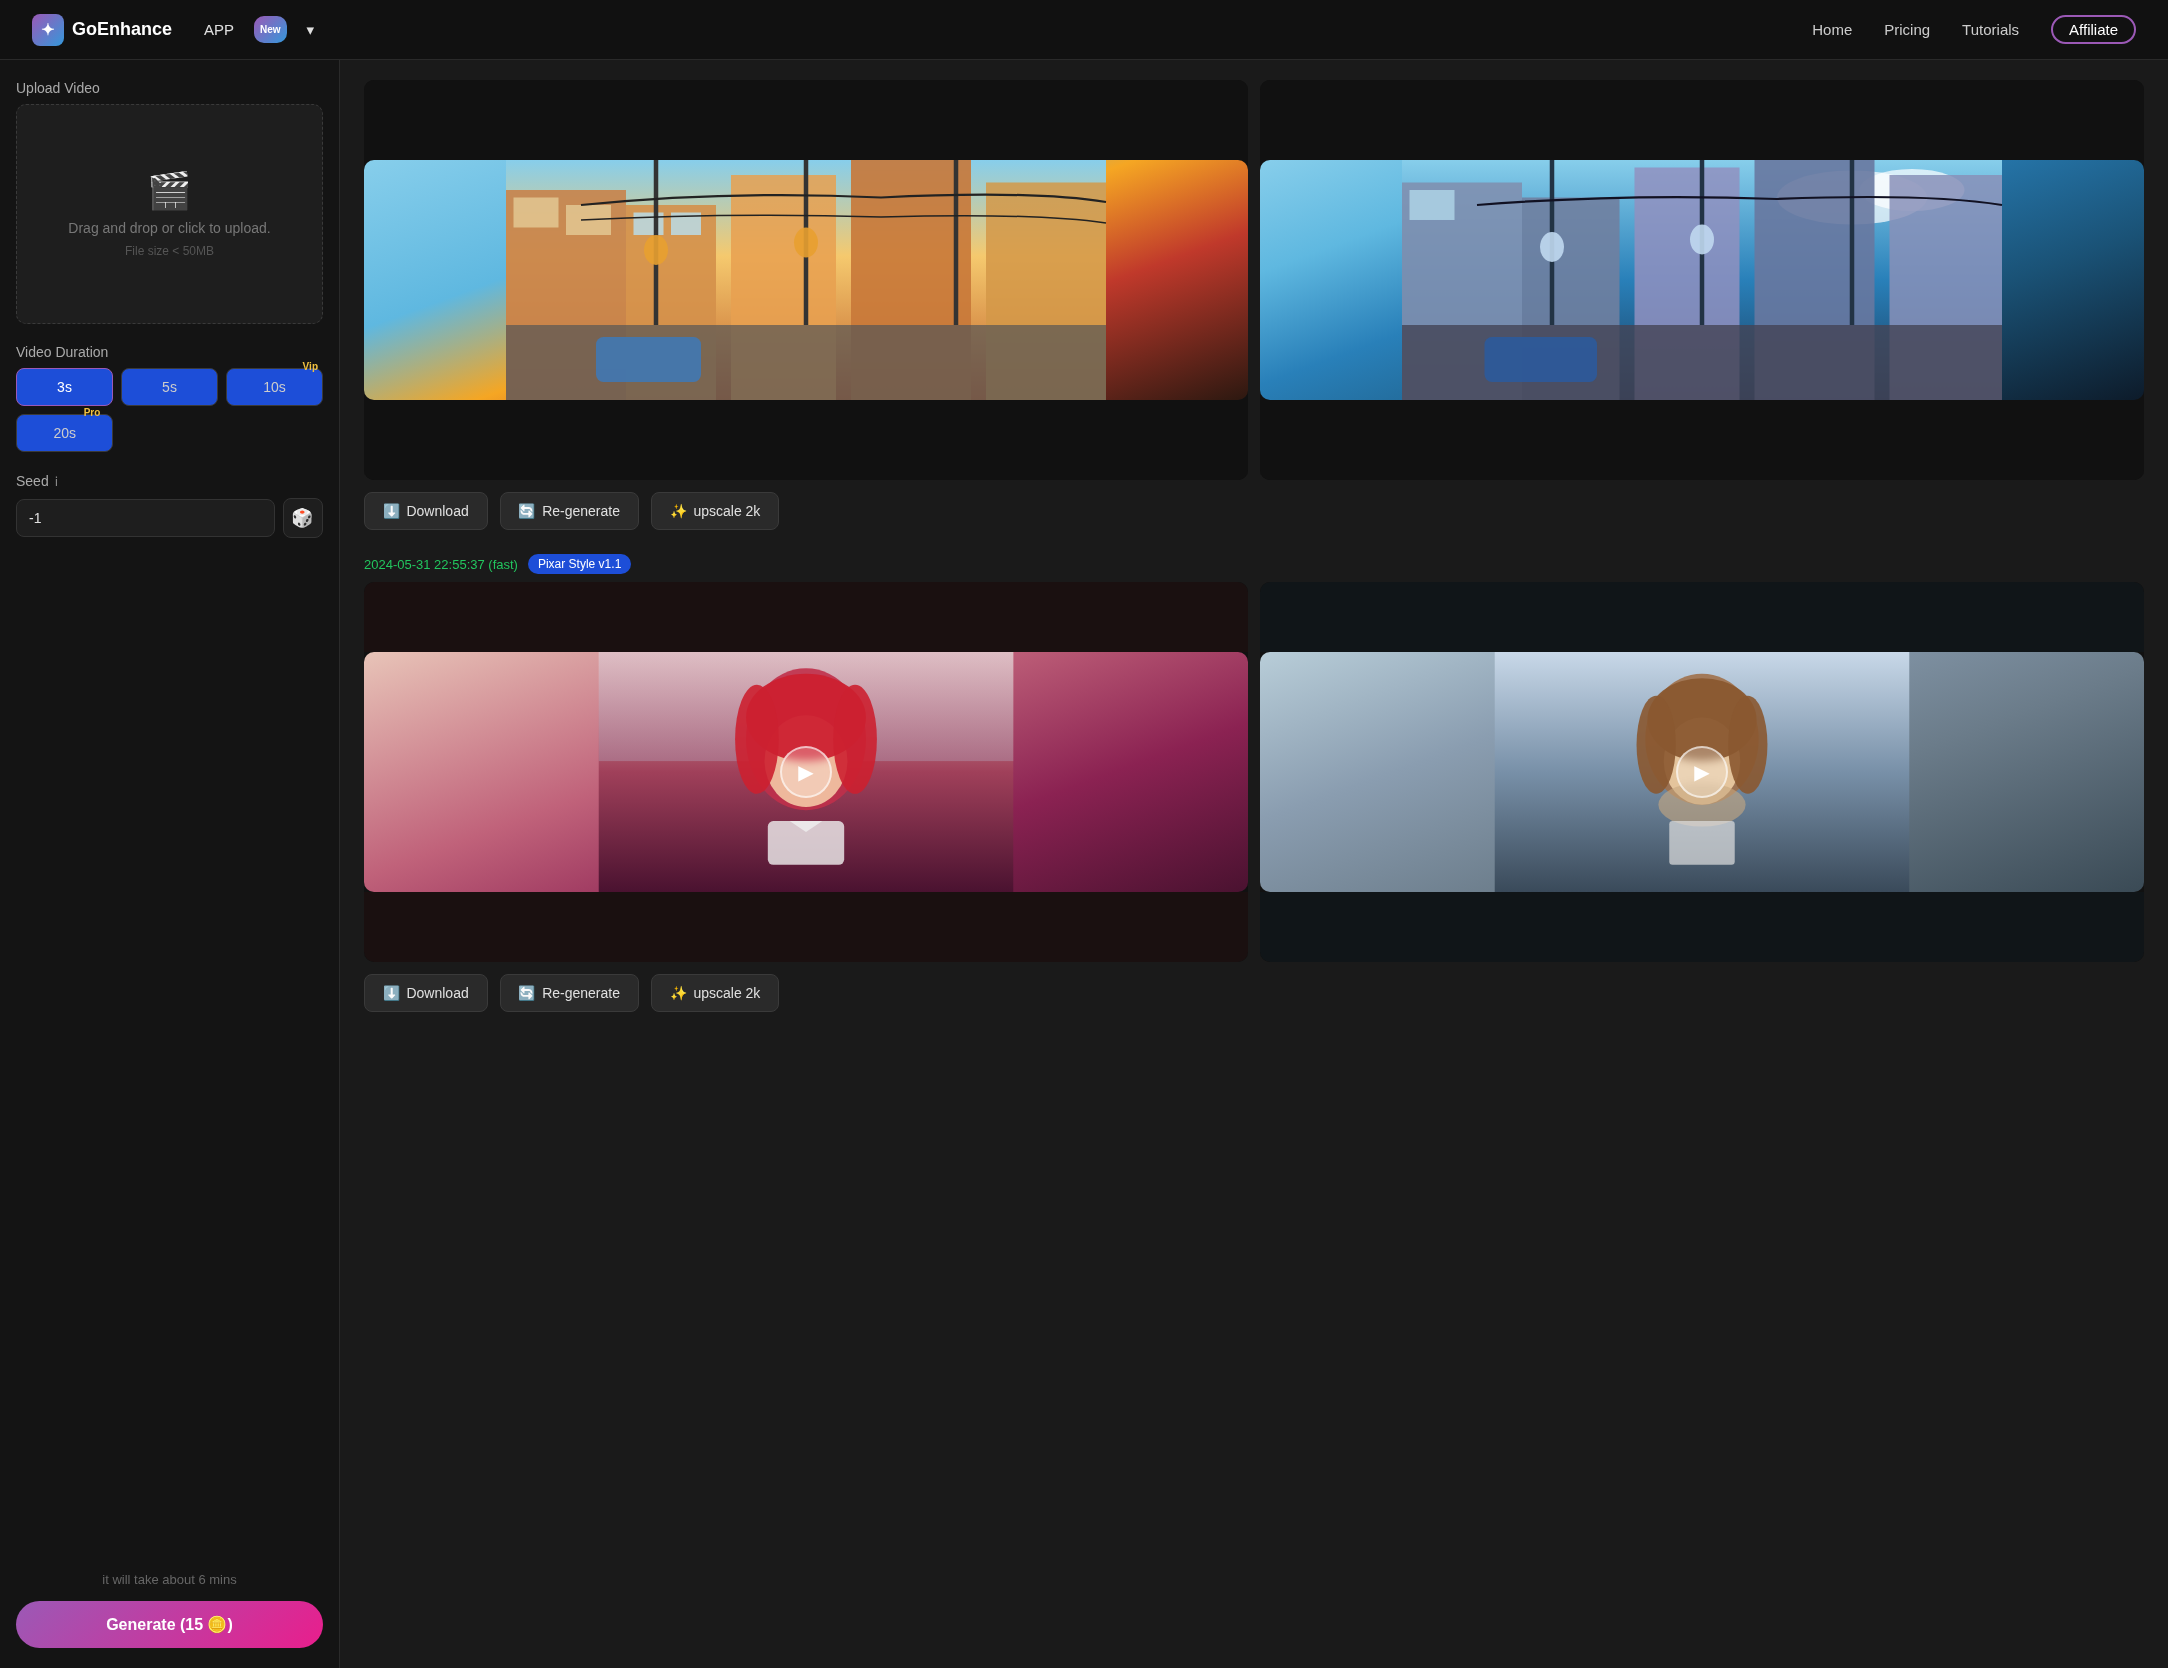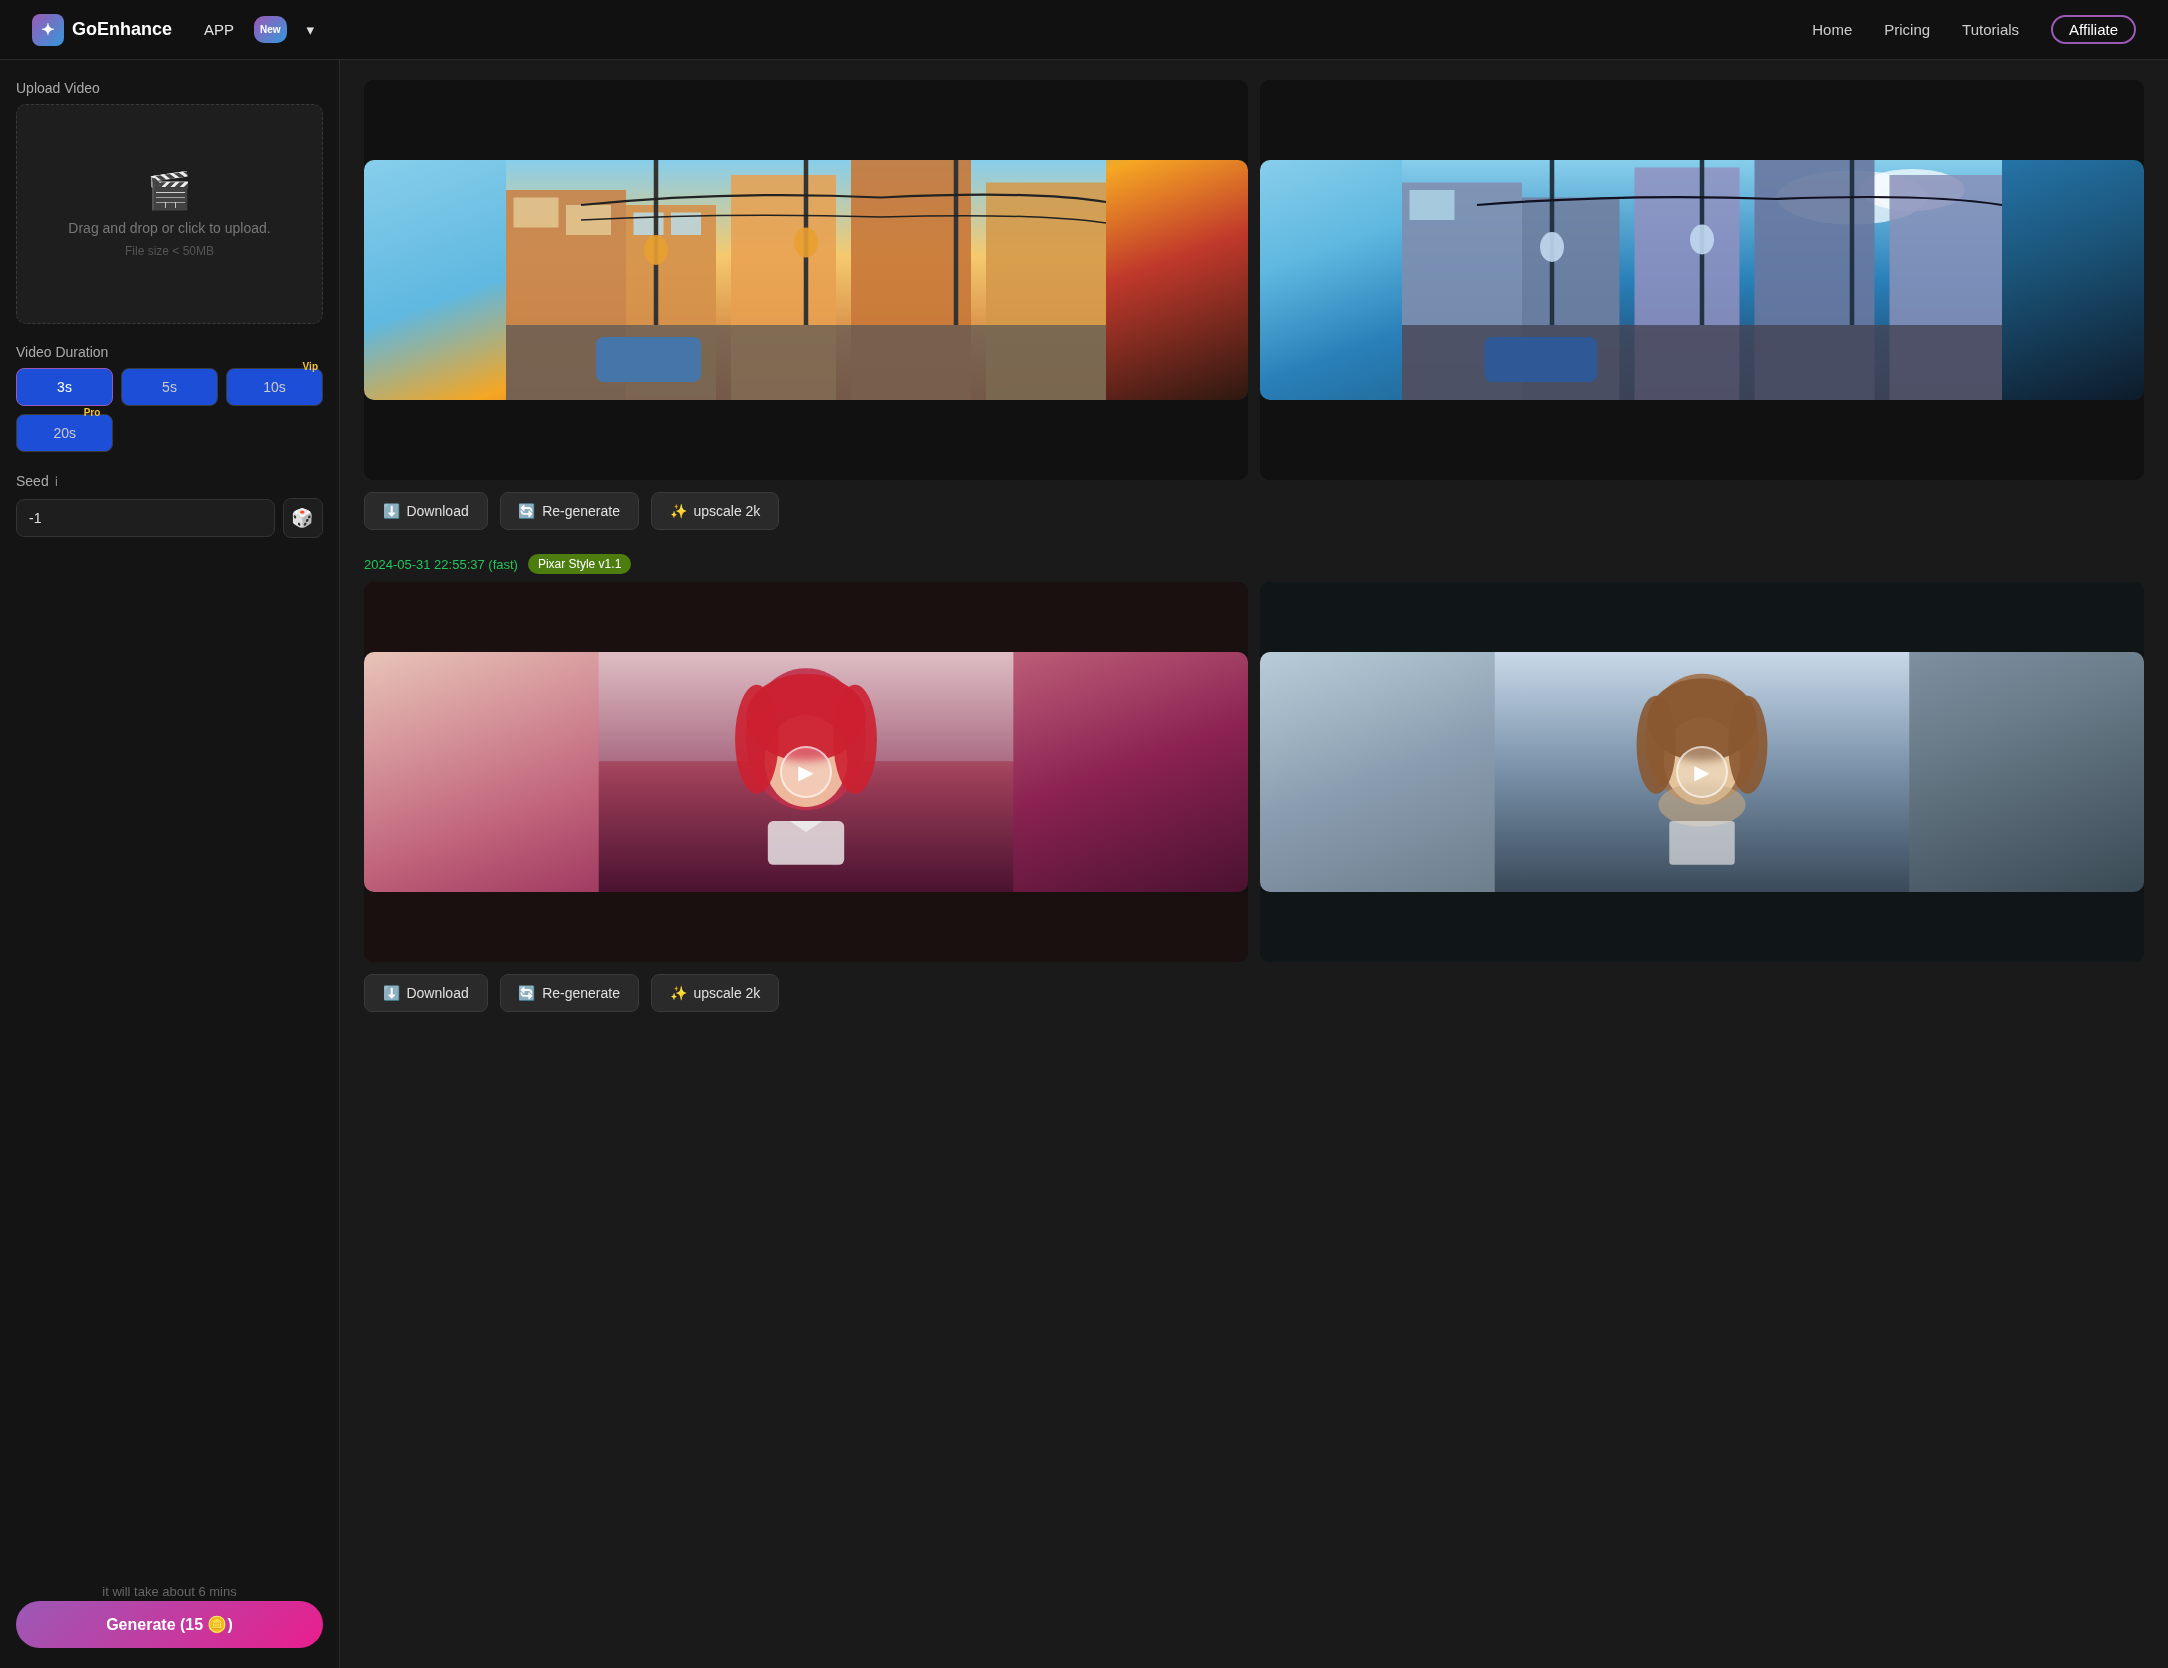--- a/index.html
+++ b/index.html
@@ -337,21 +337,21 @@
     }
 
     .timestamp-row {
       display: flex;
       align-items: center;
       gap: 10px;
       margin-bottom: 8px;
     }
     .timestamp-text { font-size: 13px; color: #22c55e; }
     .style-tag {
-      background: #4d7c0f;
+      background: #1d4ed8;
       color: #fff;
       font-size: 12px;
       padding: 3px 10px;
       border-radius: 12px;
     }
   </style>
 </head>
 <body>
 
 <nav class="navbar">
@@ -413,21 +413,21 @@
       </div>
       <div class="seed-row">
         <input class="seed-input" type="text" value="-1" style="">
         <div class="seed-random" title="Randomize seed">🎲</div>
       </div>
     </div>
 
     <div style="flex:1;"></div>
 
     <div>
-      <div class="generate-hint" style="margin-bottom:2px;">it will take about 6 mins</div>
+      <div class="generate-hint" style="margin-bottom:14px;">it will take about 6 mins</div>
       <button class="generate-btn">
         <span>Generate (15 🪙)</span>
       </button>
     </div>
 
   </aside>
 
   <main class="content">
 
     <div class="result-card">

